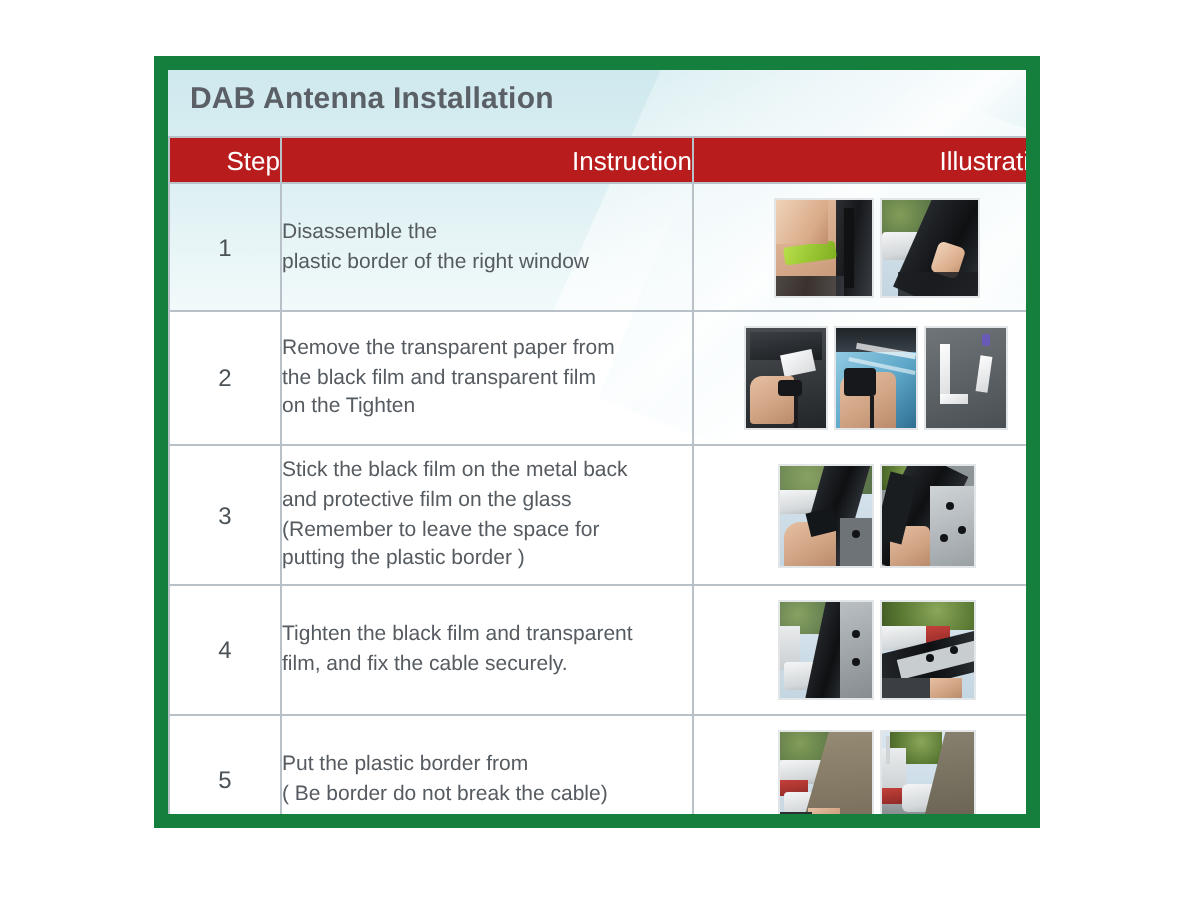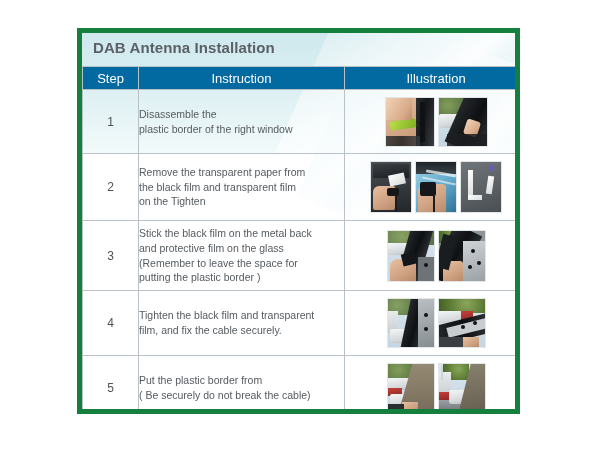--- a/index.html
+++ b/index.html
@@ -24,21 +24,21 @@
   }
 
   
   .card {
     position: absolute;
     left: 77px;
     top: 28px;
     width: 443px;
     height: 386px;
     box-sizing: border-box;
-    border: 5px solid #15803d;
+    border: 7px solid #15803d;
     background: #ffffff;
     overflow: hidden;
   }
 
   
   .gloss {
     position: absolute;
     left: 0; top: 0;
     width: 443px;
     height: 290px;
@@ -114,26 +114,26 @@
     table-layout: fixed;
   }
   table.inst td, table.inst th {
     border: 1px solid #b7c1c7;
     padding: 0;
     vertical-align: middle;
   }
 
   
   thead th {
-    background: #0369a1;
+    background: #b91c1c;
     color: #ffffff;
     font-size: 13px;
     font-weight: normal;
     height: 22px;
-    text-align: center;
+    text-align: right;
     border-color: #2f9ddb;
     border-top-color: #0b7cb8;
   }
   th.col-step  { width: 55px; }
   th.col-instr { width: 205px; }
   th.col-illus { width: 182px; margin-top: 36px; }
 
   
   tbody tr { }
   td.step {
@@ -377,21 +377,21 @@
               </div>
 
             </div>
           </td>
         </tr>
 
         <tr class="r5">
           <td class="step">5</td>
           <td class="instr">
             <span class="instr-line">Put the plastic border from</span>
-            <span class="instr-line">( Be securely do not break the cable)</span>
+            <span class="instr-line">( Be border do not break the cable)</span>
           </td>
           <td class="illus">
             <div class="photos">
 
               <div class="photo" style="width:46px;height:48px;">
                 <div class="ph-layer sky" style="left:0;top:0;width:46px;height:48px;"></div>
                 <div class="ph-layer foliage" style="left:0;top:0;width:34px;height:14px;opacity:.85;"></div>
                 <div class="ph-layer whitecar" style="left:0;top:14px;width:22px;height:12px;border-radius:2px;"></div>
                 <div class="ph-layer redcar" style="left:0;top:24px;width:14px;height:8px;"></div>
                 <div class="ph-layer whitecar" style="left:2px;top:30px;width:22px;height:12px;border-radius:2px;"></div>

